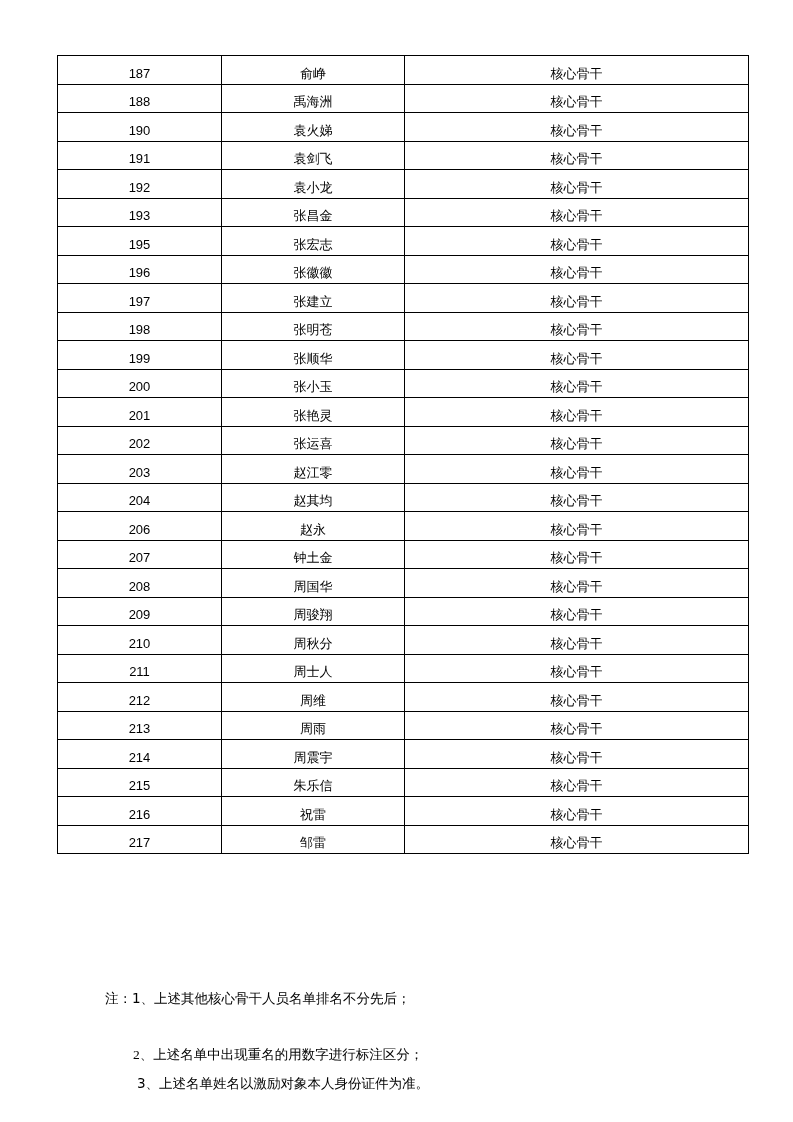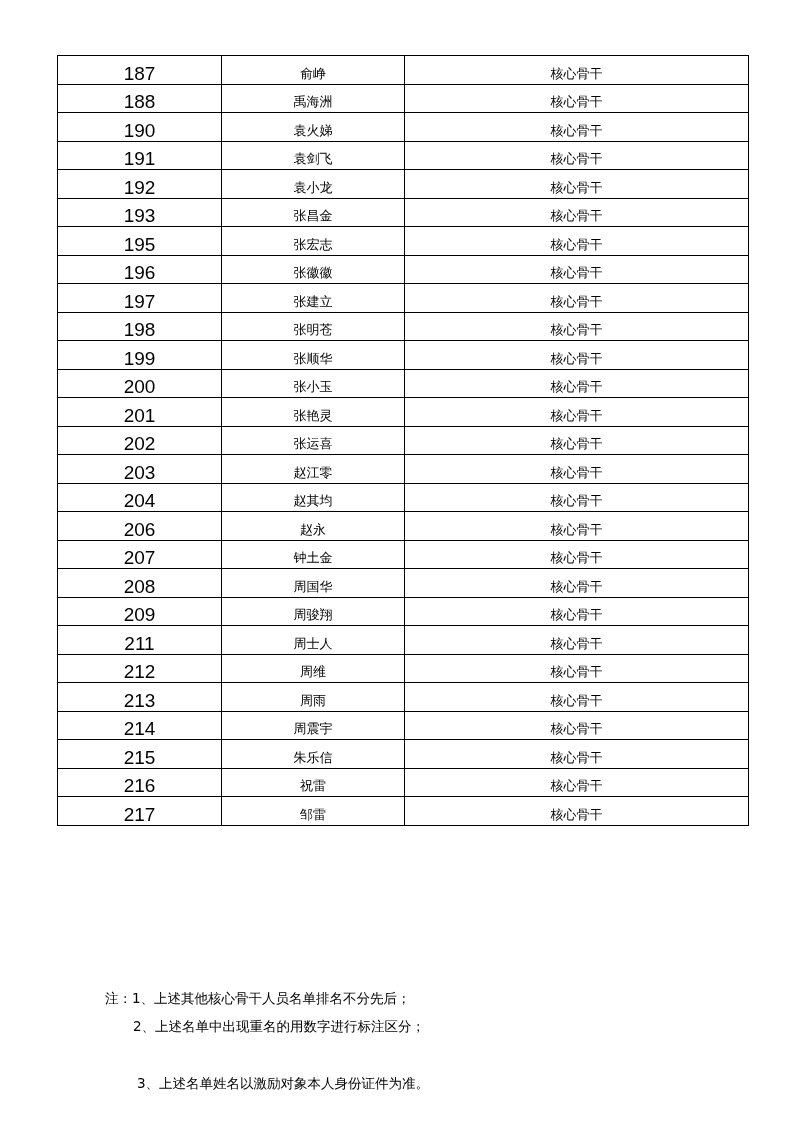--- a/index.html
+++ b/index.html
@@ -6,25 +6,25 @@
     body { width: 793px; height: 1122px; position: relative; overflow: hidden;
            font-family: "DejaVu Sans", "Liberation Sans", sans-serif; color: #000; }
     .roster { position: absolute; left: 57px; top: 55px; width: 691px;
               border-collapse: collapse; table-layout: fixed; }
     .roster td { border: 1px solid #000; height: 28.5px; padding: 0;
                  text-align: center; vertical-align: bottom; font-size: 13px;
                  line-height: 13px; padding-bottom: 4px; box-sizing: border-box; }
     .roster col.c1 { width: 164px; }
     .roster col.c2 { width: 183px; }
     .roster col.c3 { width: 344px; }
-    .roster td.num { font-family: "Liberation Sans", sans-serif; font-size: 19px; }
+    .roster td.num { font-family: "Liberation Sans", sans-serif; font-size: 13px; }
     .notes { position: absolute; left: 105px; top: 990px; font-size: 13.5px; }
     .note-line { position: absolute; white-space: nowrap; text-align: right; }
     .note-1 { left: 0; top: 0; }
-    .note-2 { left: 28px; top: 28px; }
+    .note-2 { left: 28px; top: 56px; font-family: Liberation Serif, serif; }
     .note-3 { left: 32px; top: 85px; }
   </style>
 </head>
 <body>
 
 <table class="roster">
   <colgroup>
       <col class="c1">
       <col class="c2">
       <col class="c3">
@@ -124,20 +124,25 @@
         <td class="num">208</td>
         <td>周国华</td>
         <td>核心骨干</td>
       </tr>
       <tr>
         <td class="num">209</td>
         <td>周骏翔</td>
         <td>核心骨干</td>
       </tr>
       <tr>
+        <td class="num">210</td>
+        <td>周秋分</td>
+        <td>核心骨干</td>
+      </tr>
+      <tr>
         <td class="num">211</td>
         <td>周士人</td>
         <td>核心骨干</td>
       </tr>
       <tr>
         <td class="num">212</td>
         <td>周维</td>
         <td>核心骨干</td>
       </tr>
       <tr>

